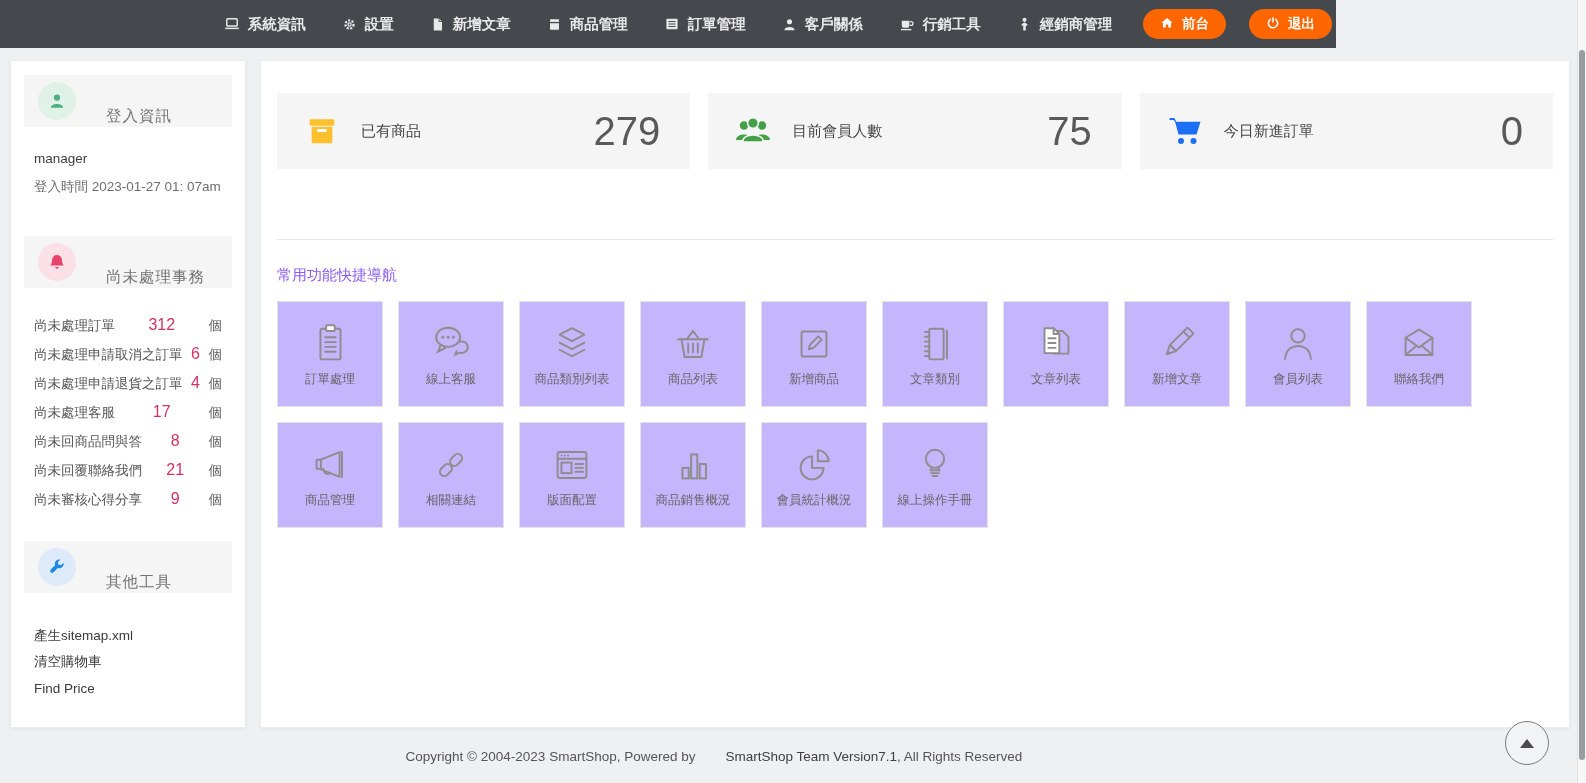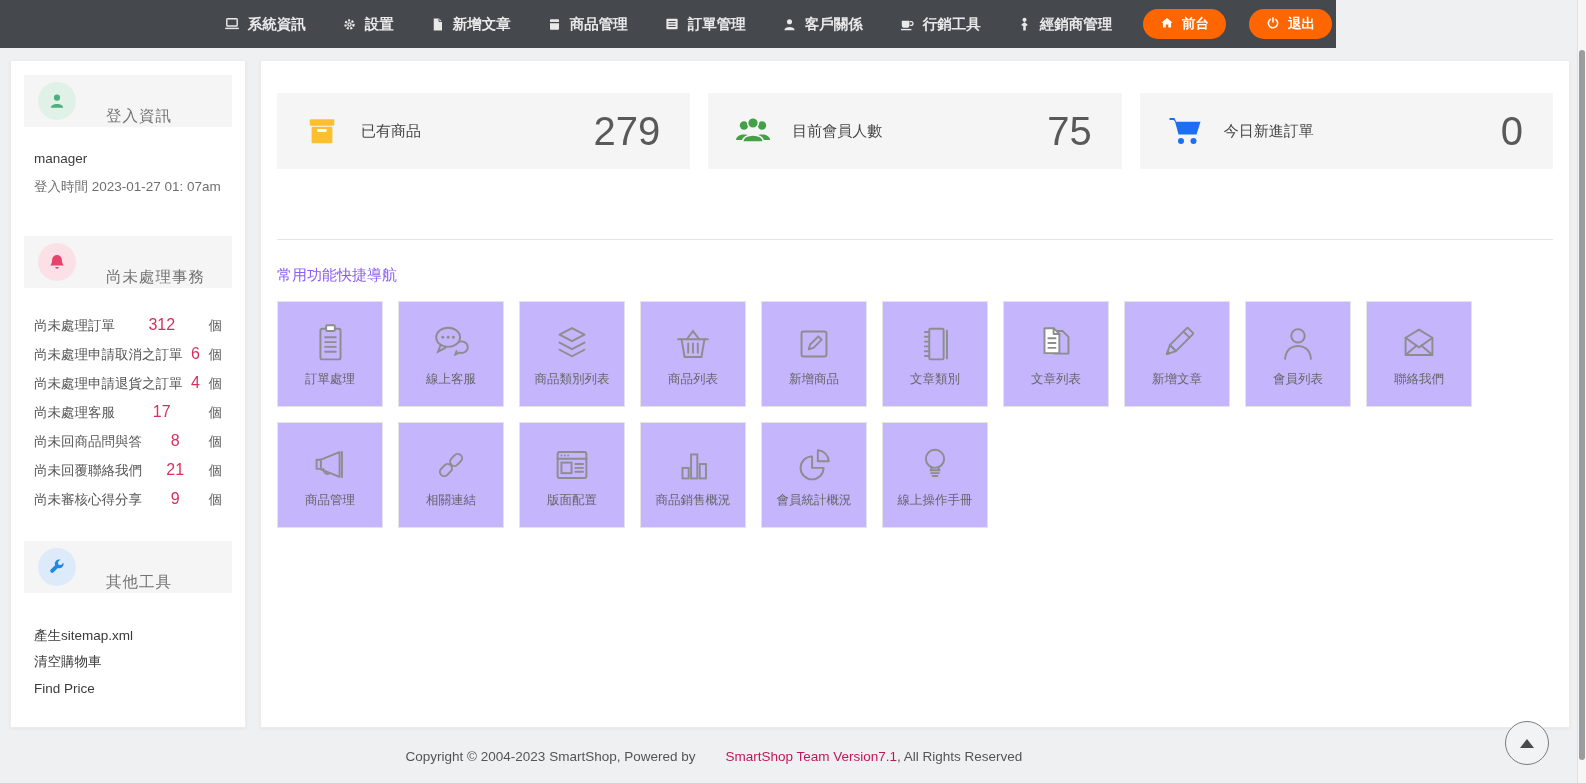--- a/index.html
+++ b/index.html
@@ -81,21 +81,21 @@
   }
   .tile-icon { width:48px; height:48px; display:flex; align-items:center; justify-content:center; }
   .tile-icon svg { stroke:#8d8d8d; fill:none; stroke-width:2; stroke-linecap:round; }
   .tile-label { font-size:12.5px; color:#666; white-space:nowrap; }
   
   .footer {
     position:absolute; left:0; bottom:12px; width:1428px; height:30px;
     display:flex; align-items:center; justify-content:center;
     font-size:13.5px; color:#555;
   }
-  .footer-link { color:#be185d; cursor:pointer;margin-left:30px; }
+  .footer-link { color:#404040; cursor:pointer;margin-left:30px; }
   
   .back-top {
     position:absolute; left:1505px; top:721px; width:44px; height:44px;
     border:1px solid #7c7c7c; border-radius:50%; background:#f2f3f4;
     display:flex; align-items:center; justify-content:center; cursor:pointer; z-index:6;
   }
   .back-top .tri {
     width:0; height:0; border-left:7px solid transparent; border-right:7px solid transparent;
     border-bottom:9px solid #4a4a4a;
   }

